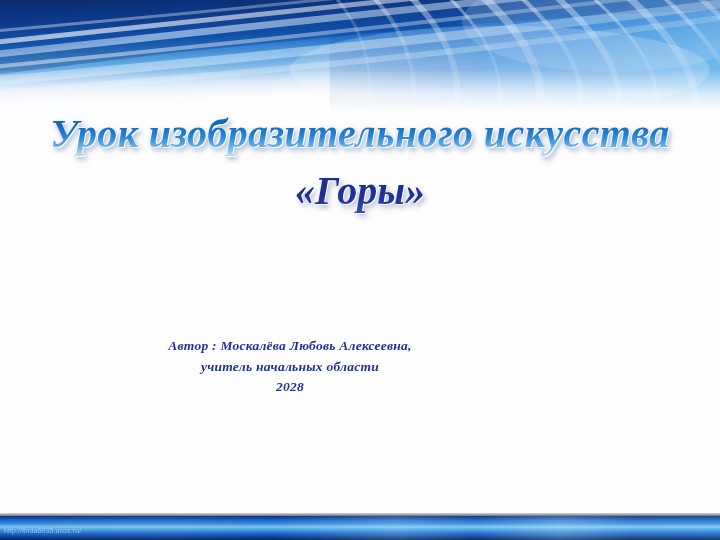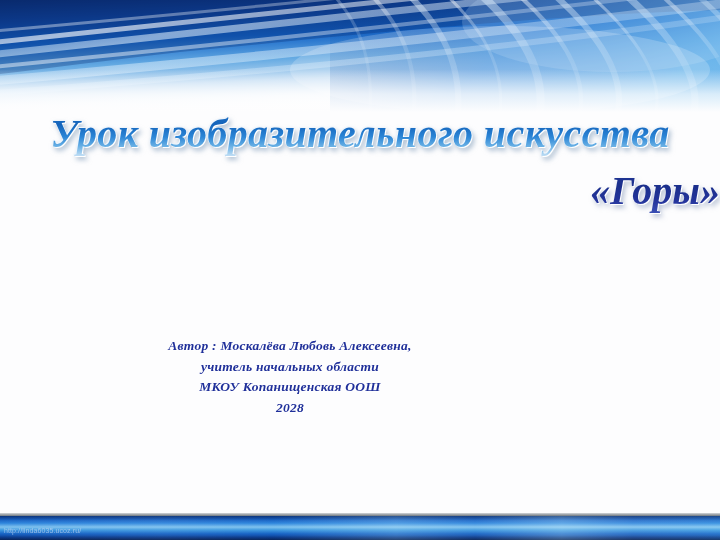--- a/index.html
+++ b/index.html
@@ -82,21 +82,20 @@
                  #233a9a 0%,
                  #1b2f8c 40%,
                  #24349b 70%,
                  #3c52b8 100%);
     -webkit-background-clip: text;
     background-clip: text;
     color: transparent;
     -webkit-text-fill-color: transparent;
     filter: drop-shadow(1.5px 1.5px 0 #ffffff)
             drop-shadow(2px 3px 2.5px rgba(120,140,175,0.5));
-    text-align: right;
   }
 
   
   .author-block {
     position: absolute;
     left: 0;
     top: 336px;
     width: 580px;
     text-align: center;
     font-family: "Liberation Serif", "DejaVu Serif", serif;
@@ -274,21 +273,20 @@
   </div>
 
   <div class="title-block">
     <div class="main-title">Урок изобразительного искусства</div>
     <div class="sub-title">«Горы»</div>
   </div>
 
   <div class="author-block">
     <span class="author-line">Автор : Москалёва Любовь Алексеевна,</span>
     <span class="author-line">учитель начальных области</span>
-    <span class="author-line">МКОУ  Копанищенская ООШ</span>
     <span class="author-line">2028</span>
   </div>
 
   <div class="banner-bottom">
     <div class="divider"></div>
     <div class="band"></div>
     <div class="band-streaks"></div>
     <div class="band-edge"></div>
     <div class="watermark">http://linda6035.ucoz.ru/</div>
   </div>

